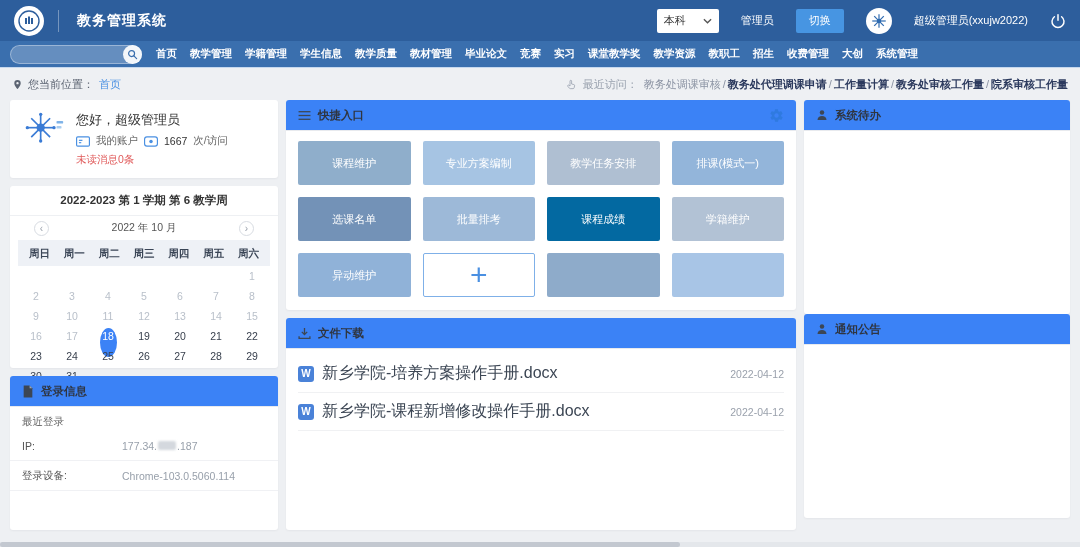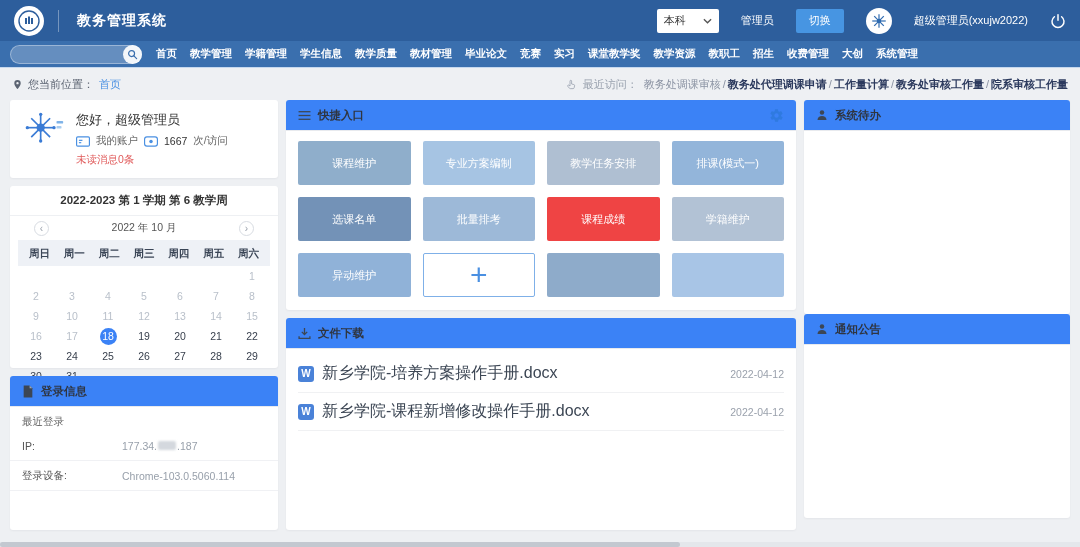--- a/index.html
+++ b/index.html
@@ -72,21 +72,21 @@
   .cal-month-label { font-size:10.5px; color:#555; }
   .cal-arrow { width:15px; height:15px; border:1px solid #d8dce2; border-radius:50%; color:#9aa1ac;
     font-size:10px; line-height:13px; text-align:center; cursor:pointer; }
   .cal-grid { display:grid; grid-template-columns:repeat(7,1fr); padding:0 8px; }
   .cal-grid.head { background:#eef1f6; margin:0 8px; padding:4px; }
   .wd { font-size:10.5px; font-weight:bold; color:#3a4556; text-align:center; line-height:18px; }
   .day { font-size:10.5px; text-align:center; height:20px; line-height:20px; cursor:pointer; }
   .day.muted { color:#b9c0ca; }
   .day.strong { color:#39414e; }
   .day.today { color:#fff; }
-  .day.today span { display:inline-block; width:17px; height:17px; line-height:17px; border-radius:50%; background:#3b82f6; }
+  .day.today span { display:inline-block; width:17px; height:29px; line-height:17px; border-radius:50%; background:#3b82f6; }
 
   
   .login-panel { height:154px; }
   .login-sub { font-size:10.5px; color:#666; padding:8px 12px 2px; }
   .login-row { display:flex; align-items:center; height:30px; padding:0 12px; border-bottom:1px solid #f0f1f4; }
   .login-label { width:100px; font-size:10.5px; color:#555; }
   .login-value { font-size:10.5px; color:#98a0ab; display:flex; align-items:center; }
   .blurred { display:inline-block; width:18px; height:9px; border-radius:2px; background:#d4d8de; margin:0 1px; filter:blur(1px); }
 
   
@@ -374,21 +374,21 @@
             </svg>
         </span>
       </div>
       <div class="tile-grid" id="tile-grid">
           <div class="tile" style="background: rgb(143, 174, 203);">课程维护</div>
           <div class="tile" style="background: rgb(166, 196, 227);">专业方案编制</div>
           <div class="tile" style="background: rgb(175, 191, 210);">教学任务安排</div>
           <div class="tile" style="background: rgb(147, 181, 218);">排课(模式一)</div>
           <div class="tile" style="background: rgb(115, 146, 183);">选课名单</div>
           <div class="tile" style="background: rgb(157, 185, 216);">批量排考</div>
-          <div class="tile" style="background: #ef4444;">课程成绩</div>
+          <div class="tile" style="background: #0369a1;">课程成绩</div>
           <div class="tile" style="background: rgb(178, 194, 213);">学籍维护</div>
           <div class="tile" style="background: rgb(144, 178, 216);">异动维护</div>
           <div class="tile tile-add">+</div>
           <div class="tile" style="background: rgb(142, 171, 202);"></div>
           <div class="tile" style="background: rgb(168, 197, 230);"></div>
         </div>
     </div>
 
     <div class="panel dl-panel">
       <div class="panel-head">

